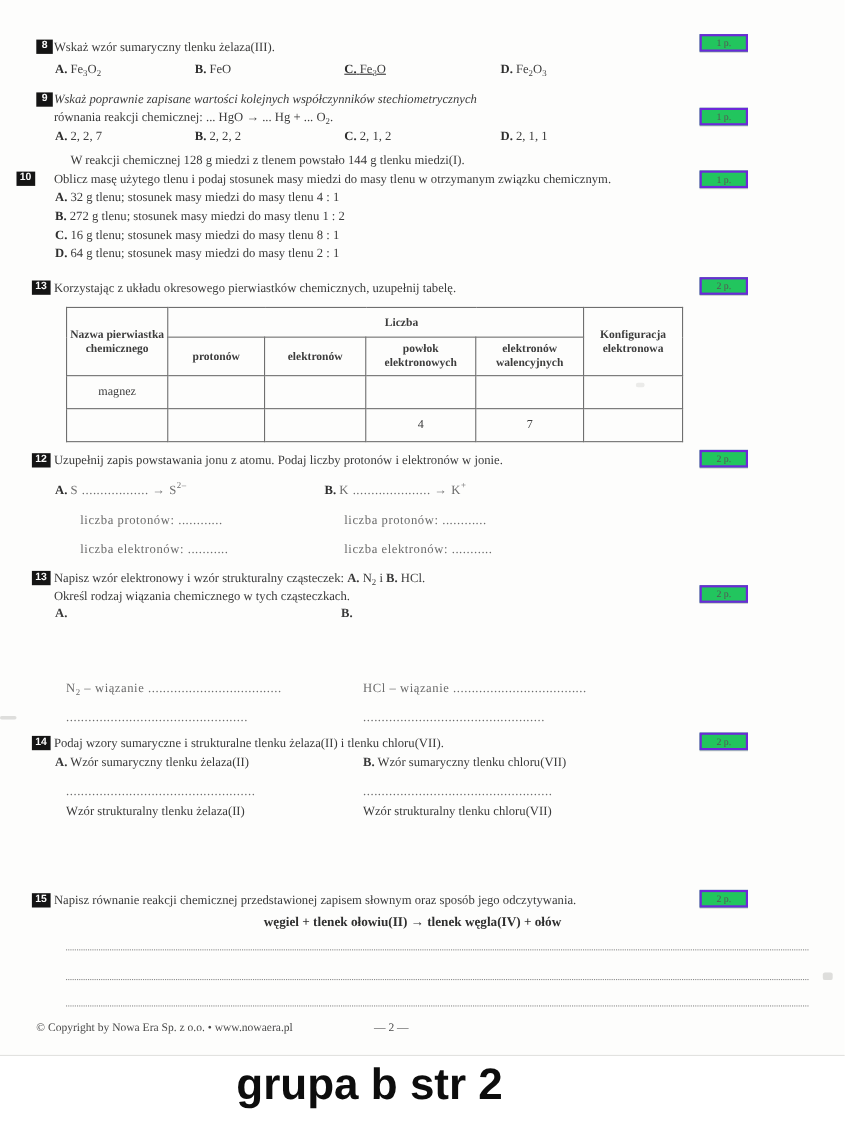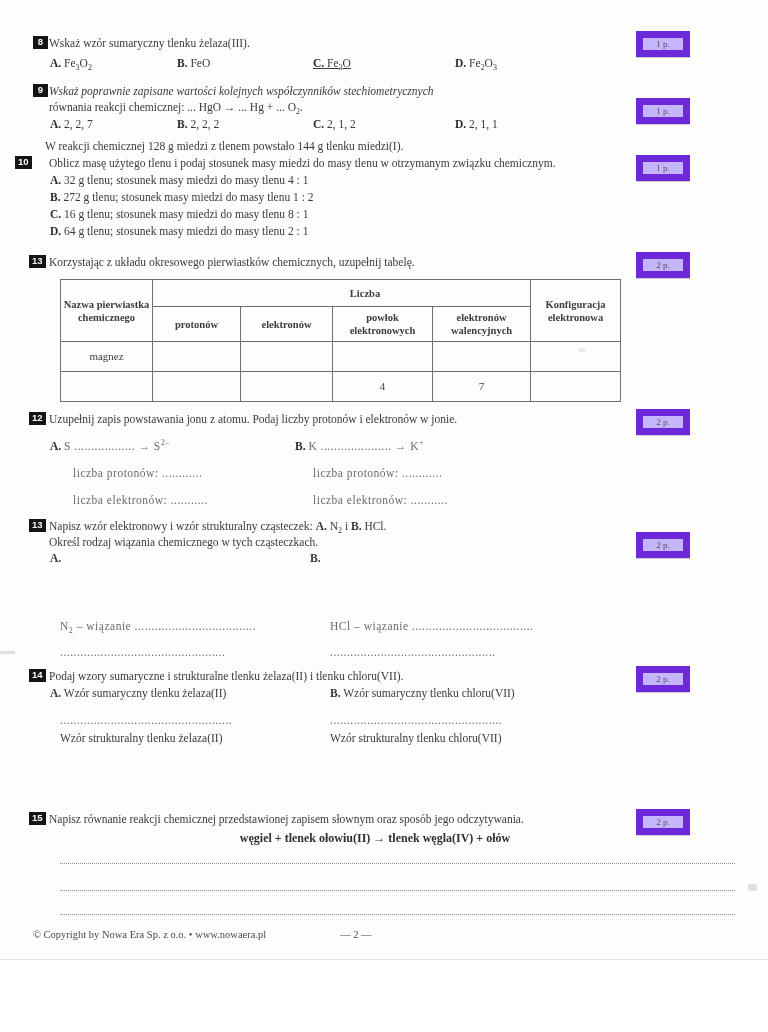--- a/index.html
+++ b/index.html
@@ -13,21 +13,21 @@
   }
   .abs{position:absolute;}
   .qtext{font-size:11.5px;line-height:16px;color:#3a3a3a;white-space:nowrap;}
   .numbox{
     position:absolute;background:#141414;color:#fafafa;
     font-family:"Liberation Sans",sans-serif;font-weight:700;font-size:9.5px;
     min-width:9px;text-align:center;padding:1px 3px 2px 3px;line-height:10px;
   }
   .pts{
     position:absolute;left:636px;width:40px;height:12px;line-height:12px;
-    background:#c4b5fd;border:7px solid #6d28d9;box-shadow:0 1px 0 #cfcfcf;
+    background:#22c55e;border:2px solid #6d28d9;box-shadow:0 1px 0 #cfcfcf;
     text-align:center;font-size:9px;color:#555;
   }
   .opt b{color:#2e2e2e;}
   sub{font-size:8px;vertical-align:-3px;line-height:0;}
   sup{font-size:8px;vertical-align:5px;line-height:0;}
   .dots{color:#6b6b6b;letter-spacing:0.5px;}
   .dotline{border-bottom:1.5px dotted #8a8a8a;height:1px;}
   table.q11{
     border-collapse:collapse;table-layout:fixed;
     font-size:10.5px;color:#3d3d3d;
@@ -68,21 +68,21 @@
       <div class="abs qtext" style="left:49px;top:99px;">równania reakcji chemicznej: ... HgO → ... Hg + ... O<sub>2</sub>.</div>
       <div class="pts" style="top:98px;">1 p.</div>
       <div class="abs qtext opt" style="left:50px;top:116px;"><b>A.</b> <span>2, 2, 7</span></div>
       <div class="abs qtext opt" style="left:177px;top:116px;"><b>B.</b> <span>2, 2, 2</span></div>
       <div class="abs qtext opt" style="left:313px;top:116px;"><b>C.</b> <span>2, 1, 2</span></div>
       <div class="abs qtext opt" style="left:455px;top:116px;"><b>D.</b> <span>2, 1, 1</span></div>
     </div>
 
     <div>
       <span class="numbox" style="left:15px;top:139px;margin-top:17px;">10</span>
-      <div class="abs qtext" style="left:45px;top:138px;text-align:right;">W reakcji chemicznej 128 g miedzi z tlenem powstało 144 g tlenku miedzi(I).</div>
+      <div class="abs qtext" style="left:64px;top:138px;text-align:right;">W reakcji chemicznej 128 g miedzi z tlenem powstało 144 g tlenku miedzi(I).</div>
       <div class="abs qtext" style="left:49px;top:155px;">Oblicz masę użytego tlenu i podaj stosunek masy miedzi do masy tlenu w otrzymanym związku chemicznym.</div>
       <div class="pts" style="top:155px;">1 p.</div>
       <div class="abs qtext opt" style="left:50px;top:172px;"><b>A.</b> <span>32 g tlenu; stosunek masy miedzi do masy tlenu 4 : 1</span></div>
       <div class="abs qtext opt" style="left:50px;top:189px;"><b>B.</b> <span>272 g tlenu; stosunek masy miedzi do masy tlenu 1 : 2</span></div>
       <div class="abs qtext opt" style="left:50px;top:206px;"><b>C.</b> <span>16 g tlenu; stosunek masy miedzi do masy tlenu 8 : 1</span></div>
       <div class="abs qtext opt" style="left:50px;top:223px;"><b>D.</b> <span>64 g tlenu; stosunek masy miedzi do masy tlenu 2 : 1</span></div>
     </div>
 
     <div>
       <span class="numbox" style="left:29px;top:255px;">13</span>
@@ -179,13 +179,14 @@
     <div>
       <div class="abs footer" style="left:33px;top:929px;">© Copyright by Nowa Era Sp. z o.o. • www.nowaera.pl</div>
       <div class="abs footer" style="left:340px;top:929px;">— 2 —</div>
     </div>
 
     <div class="artifact" style="left:0px;top:651px;width:15px;height:3px;"></div>
     <div class="artifact" style="left:748px;top:884px;width:9px;height:7px;"></div>
     <div class="artifact" style="left:578px;top:348px;width:8px;height:4px;opacity:.35;"></div>
   </div>
 
+  <div class="caption">grupa b str 2</div>
 </div>
 
 </body></html>

